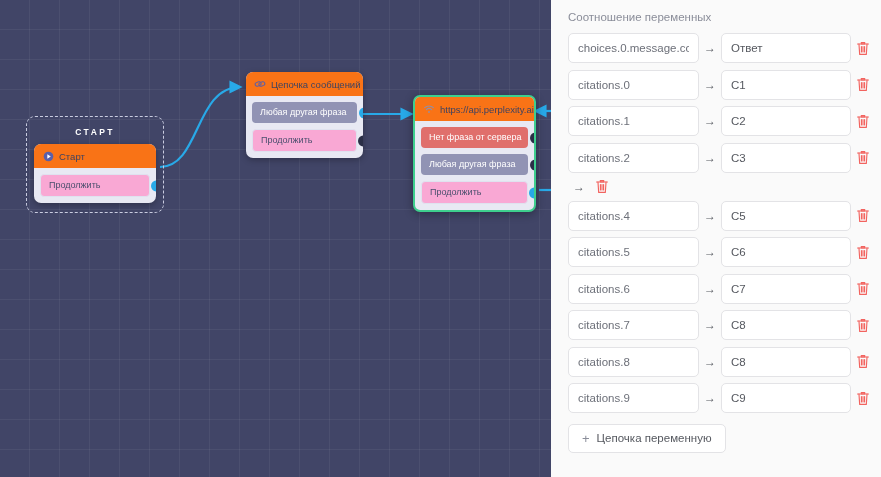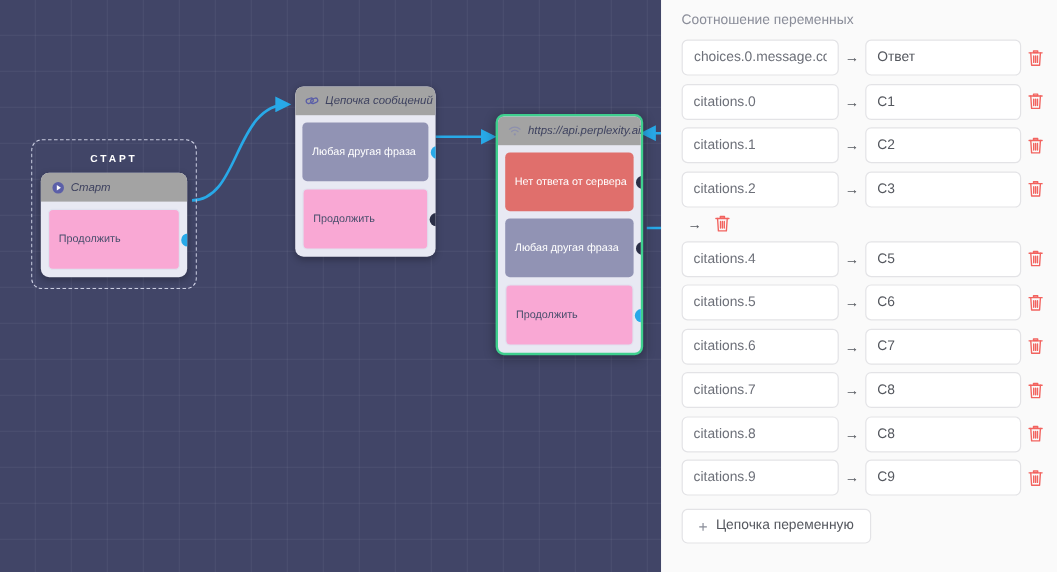--- a/index.html
+++ b/index.html
@@ -42,43 +42,42 @@
   
   .node { position: absolute; }
 
   .node-card {
     background: #e8e9f3;
     border-radius: 7px;
     box-shadow: 0 2px 6px rgba(0,0,0,0.28);
     overflow: hidden;
   }
   .node-head {
-    background: #a3a3a3;
+    background: #f97316;
     display: flex;
     align-items: center;
     gap: 5px;
     padding: 6px 8px 6px 8px;
     font-size: 9.5px;
     color: #3f4360;
     white-space: nowrap;
-    font-style: italic;
   }
   .node-head .hicon {
     display: inline-flex;
     align-items: center;
     justify-content: center;
     width: 12px; height: 12px;
     flex: none;
   }
   .node-body { padding: 6px; display: flex; flex-direction: column; gap: 6px; }
   .port-row {
     position: relative;
     border-radius: 4px;
     font-size: 9px;
-    padding: 20px 8px;
+    padding: 6px 8px;
     white-space: nowrap;
     line-height: 1;
   }
   .port-row.light {
     background: #f9a8d4;
     color: #4a4f6d;
     border: 1px solid #dfe2ef;
   }
   .port-row.purple { background: #9193b4; color: #ffffff; }
   .port-row.red    { background: #e06f6c; color: #ffffff; }
@@ -264,21 +263,21 @@
             <svg width="12" height="12" viewBox="0 0 16 16" fill="none" stroke="#8d90ad" stroke-width="1.4" stroke-linecap="round">
               <path d="M2.2 6.2 A 8.5 8.5 0 0 1 13.8 6.2"></path>
               <path d="M4.5 8.8 A 5.2 5.2 0 0 1 11.5 8.8"></path>
               <circle cx="8" cy="12" r="1.2" fill="#8d90ad" stroke="none"></circle>
             </svg>
           </span>
           <span>https://api.perplexity.ai/...</span>
         </div>
         <div class="node-body">
           <div class="port-row red">
-            <span>Нет ответа от сервера</span>
+            <span>Нет фраза от сервера</span>
             <span class="dot right dark"></span>
           </div>
           <div class="port-row purple">
             <span>Любая другая фраза</span>
             <span class="dot right dark"></span>
           </div>
           <div class="port-row light">
             <span>Продолжить</span>
             <span class="dot right cyan"></span>
           </div>

